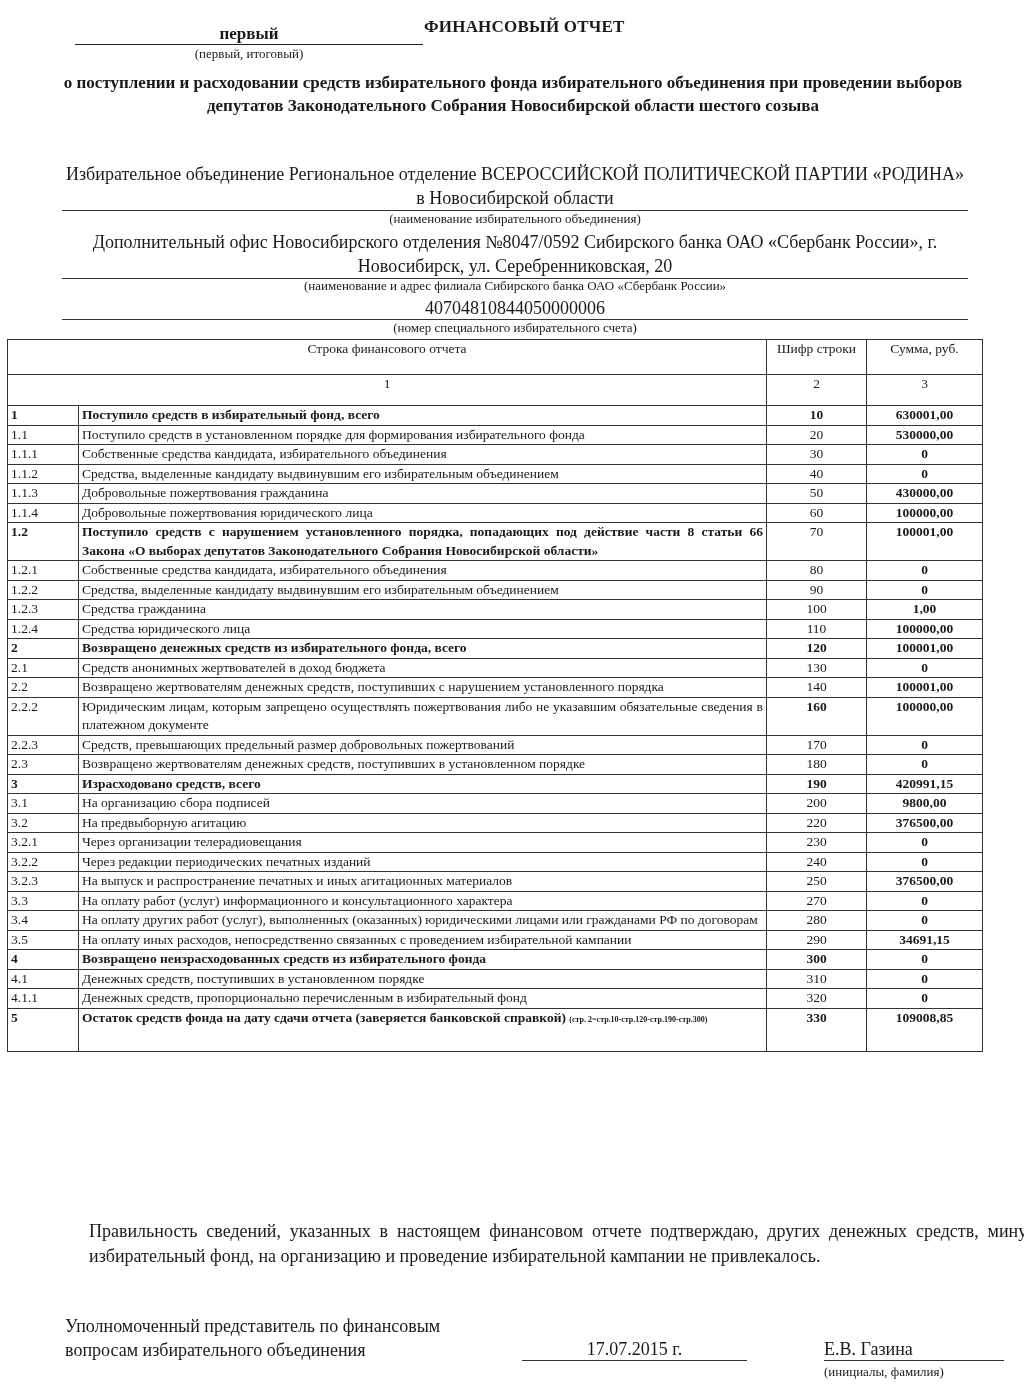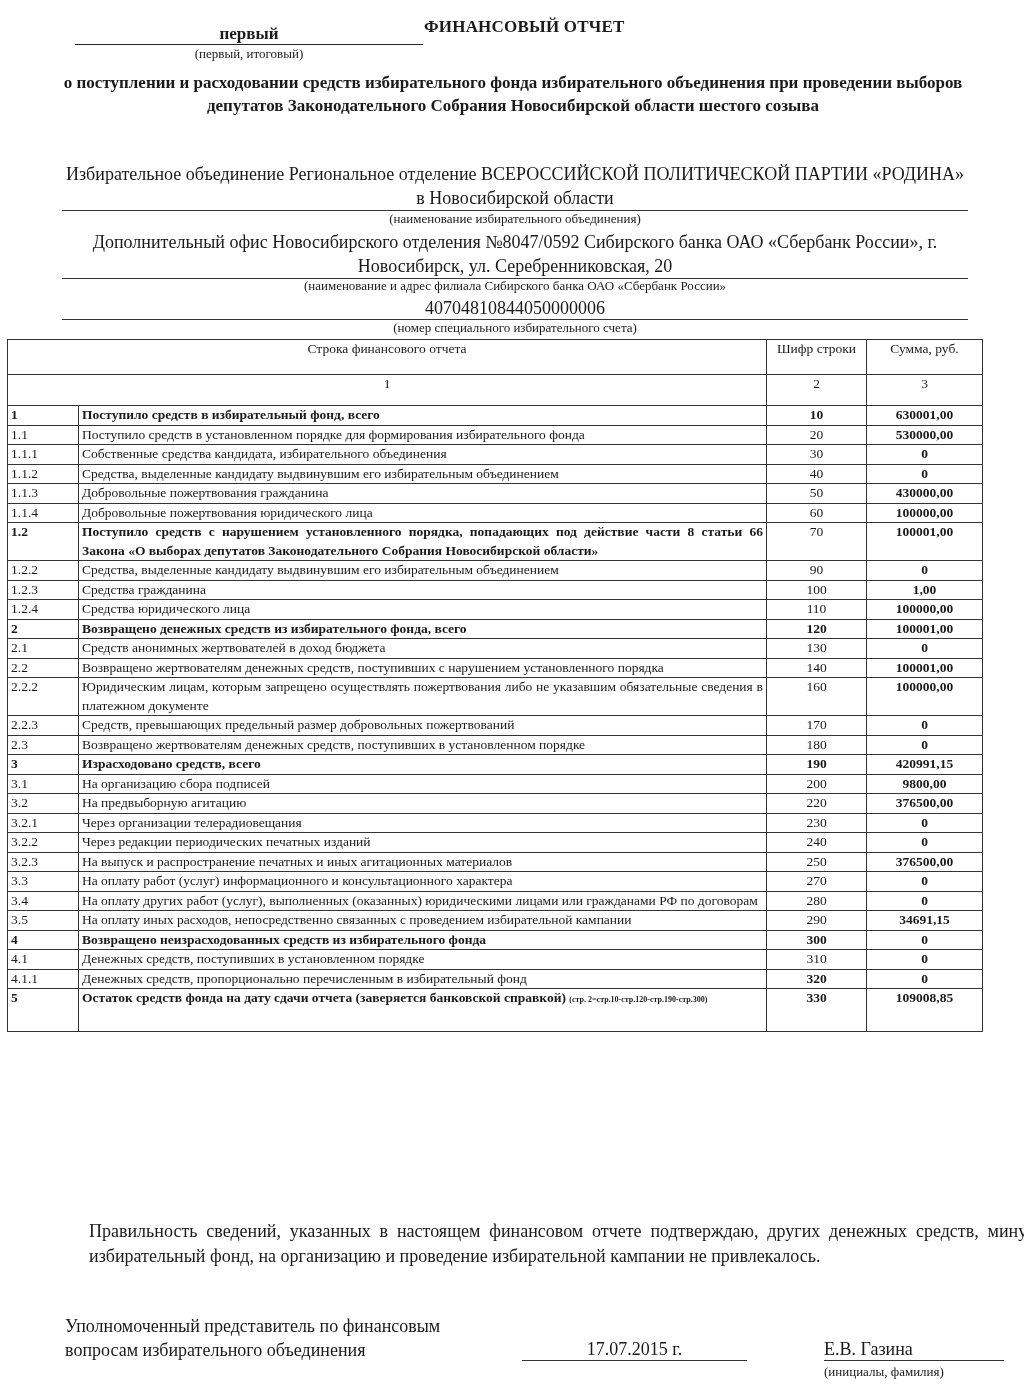--- a/index.html
+++ b/index.html
@@ -120,20 +120,26 @@
         <td class="c-code" style="font-weight: normal;"><span>60</span></td>
         <td class="c-sum"><span>100000,00</span></td>
       </tr>
       <tr class="total normal">
         <td class="c-num"><span>1.2</span></td>
         <td class="c-text"><span>Поступило средств с нарушением установленного порядка, попадающих под действие части 8 статьи 66 Закона «О выборах депутатов Законодательного Собрания Новосибирской области»</span></td>
         <td class="c-code" style="font-weight: normal;"><span>70</span></td>
         <td class="c-sum"><span>100001,00</span></td>
       </tr>
       <tr class="normal">
+        <td class="c-num"><span>1.2.1</span></td>
+        <td class="c-text"><span>Собственные средства кандидата, избирательного объединения</span></td>
+        <td class="c-code" style="font-weight: normal;"><span>80</span></td>
+        <td class="c-sum"><span>0</span></td>
+      </tr>
+      <tr class="normal">
         <td class="c-num"><span>1.2.2</span></td>
         <td class="c-text"><span>Средства, выделенные кандидату выдвинувшим его избирательным объединением</span></td>
         <td class="c-code" style="font-weight: normal;"><span>90</span></td>
         <td class="c-sum"><span>0</span></td>
       </tr>
       <tr class="normal">
         <td class="c-num"><span>1.2.3</span></td>
         <td class="c-text"><span>Средства гражданина</span></td>
         <td class="c-code" style="font-weight: normal;"><span>100</span></td>
         <td class="c-sum"><span>1,00</span></td>
@@ -158,21 +164,21 @@
       </tr>
       <tr class="normal">
         <td class="c-num"><span>2.2</span></td>
         <td class="c-text"><span>Возвращено жертвователям денежных средств, поступивших с нарушением установленного порядка</span></td>
         <td class="c-code" style="font-weight: normal;"><span>140</span></td>
         <td class="c-sum"><span>100001,00</span></td>
       </tr>
       <tr class="normal">
         <td class="c-num"><span>2.2.2</span></td>
         <td class="c-text"><span>Юридическим лицам, которым запрещено осуществлять пожертвования либо не указавшим обязательные сведения в платежном документе</span></td>
-        <td class="c-code" style="font-weight: normal;"><span>160</span></td>
+        <td class="c-code" style="font-weight: bold;"><span>160</span></td>
         <td class="c-sum"><span>100000,00</span></td>
       </tr>
       <tr class="normal">
         <td class="c-num"><span>2.2.3</span></td>
         <td class="c-text"><span>Средств, превышающих предельный размер добровольных пожертвований</span></td>
         <td class="c-code" style="font-weight: normal;"><span>170</span></td>
         <td class="c-sum"><span>0</span></td>
       </tr>
       <tr class="normal">
         <td class="c-num"><span>2.3</span></td>
@@ -242,21 +248,21 @@
       </tr>
       <tr class="normal">
         <td class="c-num"><span>4.1</span></td>
         <td class="c-text"><span>Денежных средств, поступивших в установленном порядке</span></td>
         <td class="c-code" style="font-weight: normal;"><span>310</span></td>
         <td class="c-sum"><span>0</span></td>
       </tr>
       <tr class="normal">
         <td class="c-num"><span>4.1.1</span></td>
         <td class="c-text"><span>Денежных средств, пропорционально перечисленным в избирательный фонд</span></td>
-        <td class="c-code" style="font-weight: bold;"><span>320</span></td>
+        <td class="c-code" style="font-weight: normal;"><span>320</span></td>
         <td class="c-sum"><span>0</span></td>
       </tr>
       <tr class="total tall">
         <td class="c-num"><span>5</span></td>
         <td class="c-text"><span>Остаток средств фонда на дату сдачи отчета (заверяется банковской справкой)</span> <span class="formula-note">(стр. 2=стр.10-стр.120-стр.190-стр.300)</span></td>
         <td class="c-code" style="font-weight: bold;"><span>330</span></td>
         <td class="c-sum"><span>109008,85</span></td>
       </tr>
     </tbody>
 </table>

